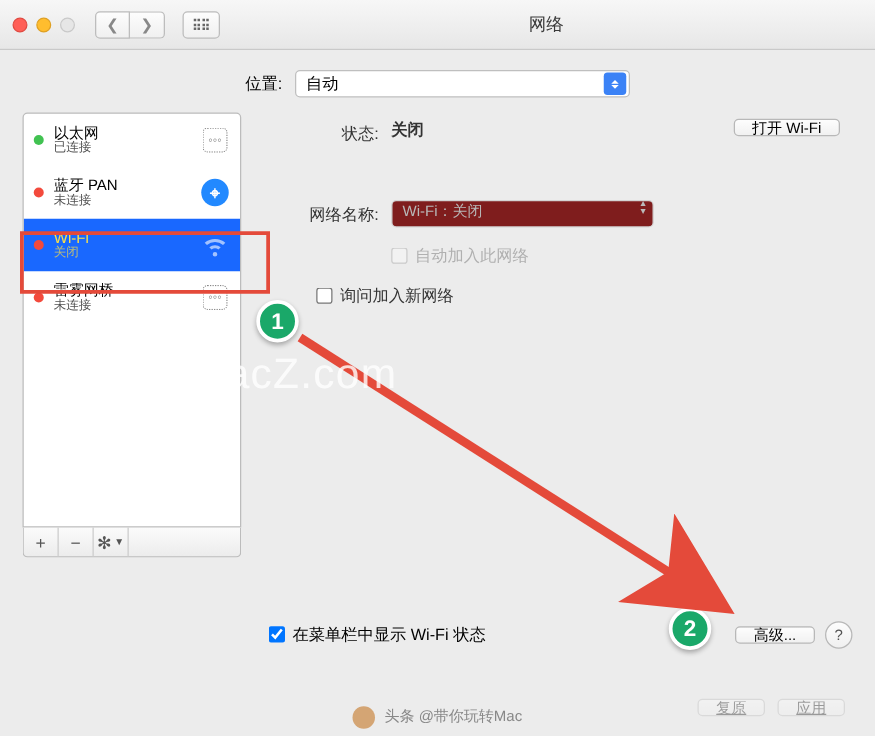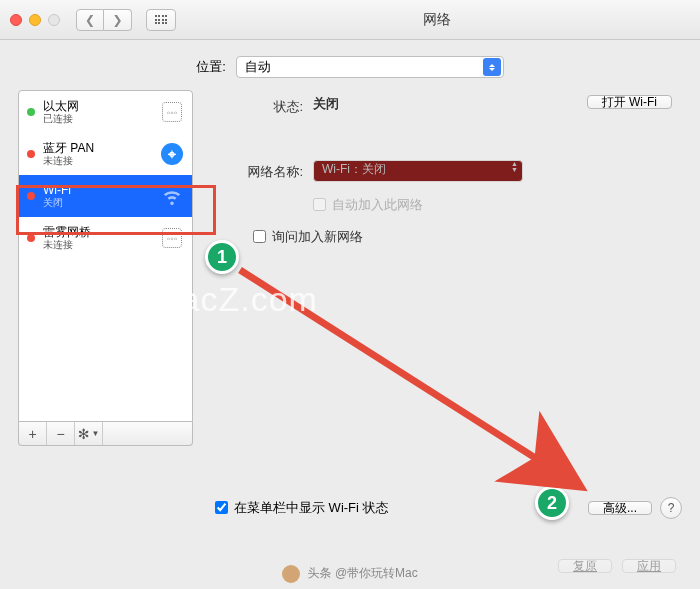--- a/index.html
+++ b/index.html
@@ -29,21 +29,21 @@
     .selarr::before{content:"";border:3px solid transparent; border-bottom-color:#fff; margin-bottom:1px;}
     .selarr::after{content:"";border:3px solid transparent; border-top-color:#fff;}
     
     
     .main { display:flex; padding:0 18px 10px; gap:10px; }
     
     
     .sidewrap { width:175px; }
     .sidebox { height:332px; background:#fff; border:1px solid #bcbcbc; border-radius:4px 4px 0 0; overflow:hidden;}
     .sideitem { display:flex; align-items:center; padding:6px 8px; gap:8px; position:relative; height:42px;}
-    .sideitem.selected { background:#1968ff; color:#ffffff;}
+    .sideitem.selected { background:#1968ff; color:#fde047;}
     .dot { width:8px; height:8px; border-radius:50%; flex-shrink:0;}
     .dot.green{background:#41c251;}
     .dot.red{background:#f34a3c;}
     .sideitem .txt { flex:1; line-height:1.2;}
     .sideitem .name{font-size:12px;}
     .sideitem .sub{font-size:10px; opacity:0.7;}
     .sideicon { width:24px; height:24px; display:flex; align-items:center; justify-content:center; font-size:14px;}
     .diamond { width:20px; height:20px; border:1.5px dotted #888; border-radius:4px; display:flex; align-items:center; justify-content:center; color:#888; font-size:10px;}
     .bt { width:22px; height:22px; background:#2289ff; border-radius:50%; color:#fff; display:flex; align-items:center; justify-content:center; font-size:14px; font-weight:bold;}
     .wifi-ic svg { width:22px; height:22px;}

